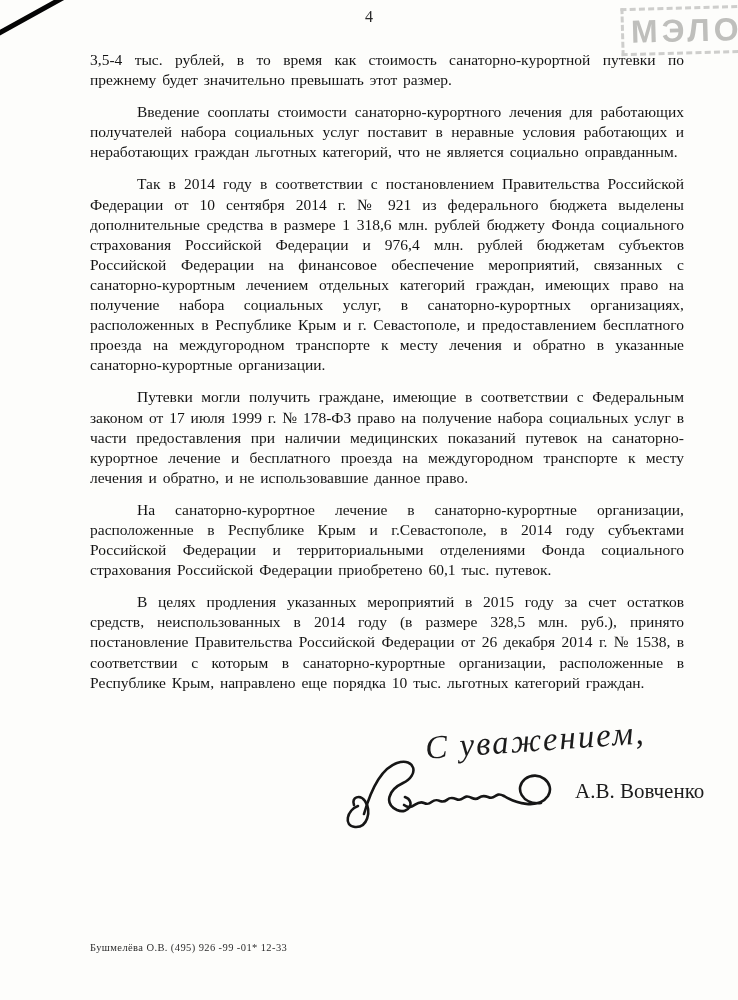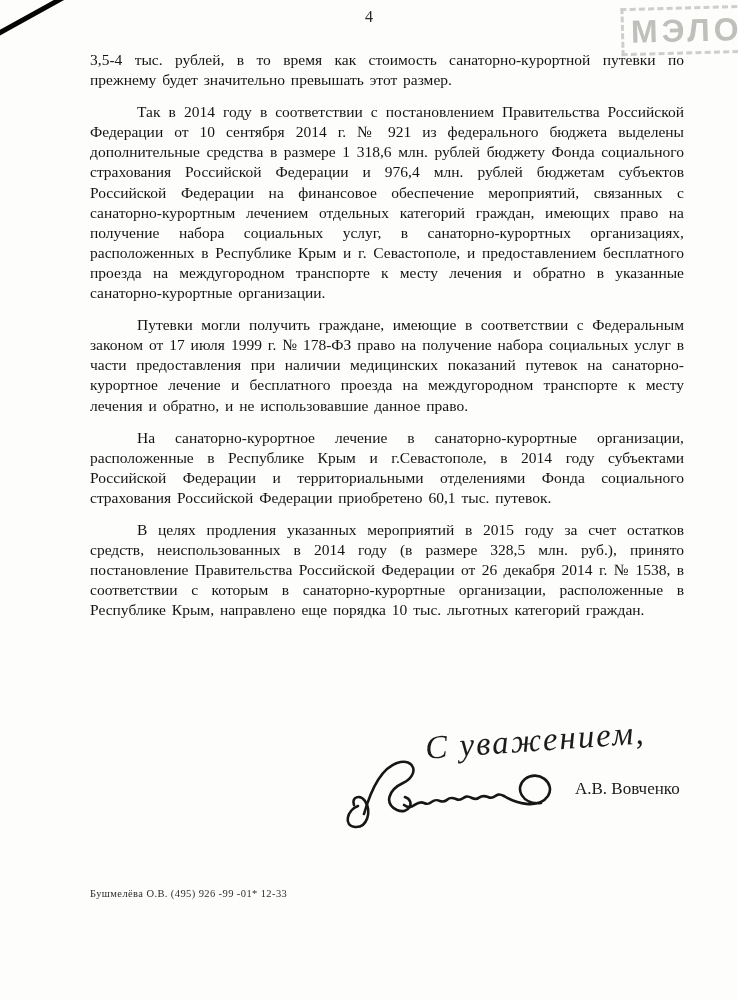--- a/index.html
+++ b/index.html
@@ -50,41 +50,42 @@
     transform:rotate(-4deg);
     color:#1b1b1b;
     white-space:nowrap;
   }
   .signature {
     position:absolute; left:342px; top:752px;
     width:235px; height:85px;
   }
   .signer-name {
     position:absolute; left:575px; top:779px;
-    font-size:17px; color:#1b1b1b; white-space:nowrap;
+    font-size:21px; color:#1b1b1b; white-space:nowrap;
   }
   .footer-contact {
-    position:absolute; left:90px; top:888px;
+    position:absolute; left:90px; top:942px;
     font-size:10.5px; letter-spacing:0.4px; color:#2e2e2e;
     white-space:nowrap;
   }
 </style>
 </head>
 <body>
 
 <div class="page">
 
   <div class="corner-line"></div>
 
   <div class="page-number">4</div>
 
   <div class="stamp">МЭЛО</div>
 
   <div class="body-text">
     <p class="para no-indent">3,5-4 тыс. рублей, в то время как стоимость санаторно-курортной путевки по прежнему будет значительно превышать этот размер.</p>
+    <p class="para">Введение сооплаты стоимости санаторно-курортного лечения для работающих получателей набора социальных услуг поставит в неравные условия работающих и неработающих граждан льготных категорий, что не является социально оправданным.</p>
     <p class="para">Так в 2014 году в соответствии с постановлением Правительства Российской Федерации от 10 сентября 2014 г. № 921 из федерального бюджета выделены дополнительные средства в размере 1 318,6 млн. рублей бюджету Фонда социального страхования Российской Федерации и 976,4 млн. рублей бюджетам субъектов Российской Федерации на финансовое обеспечение мероприятий, связанных с санаторно-курортным лечением отдельных категорий граждан, имеющих право на получение набора социальных услуг, в санаторно-курортных организациях, расположенных в Республике Крым и г. Севастополе, и предоставлением бесплатного проезда на междугородном транспорте к месту лечения и обратно в указанные санаторно-курортные организации.</p>
     <p class="para">Путевки могли получить граждане, имеющие в соответствии с Федеральным законом от 17 июля 1999 г. № 178-ФЗ право на получение набора социальных услуг в части предоставления при наличии медицинских показаний путевок на санаторно-курортное лечение и бесплатного проезда на междугородном транспорте к месту лечения и обратно, и не использовавшие данное право.</p>
     <p class="para">На санаторно-курортное лечение в санаторно-курортные организации, расположенные в Республике Крым и г.Севастополе, в 2014 году субъектами Российской Федерации и территориальными отделениями Фонда социального страхования Российской Федерации приобретено 60,1 тыс. путевок.</p>
     <p class="para">В целях продления указанных мероприятий в 2015 году за счет остатков средств, неиспользованных в 2014 году (в размере 328,5 млн. руб.), принято постановление Правительства Российской Федерации от 26 декабря 2014 г. № 1538, в соответствии с которым в санаторно-курортные организации, расположенные в Республике Крым, направлено еще порядка 10 тыс. льготных категорий граждан.</p>
   </div>
 
   <div class="salutation">С уважением,</div>
 
   <svg class="signature" viewBox="0 0 235 85" xmlns="http://www.w3.org/2000/svg" fill="none" stroke="#161616" stroke-width="2.6" stroke-linecap="round">
     <path d="M16,54 C5,58 1,74 13,75 C25,76 30,60 23,49 C18,42 9,45 12,53"></path>

